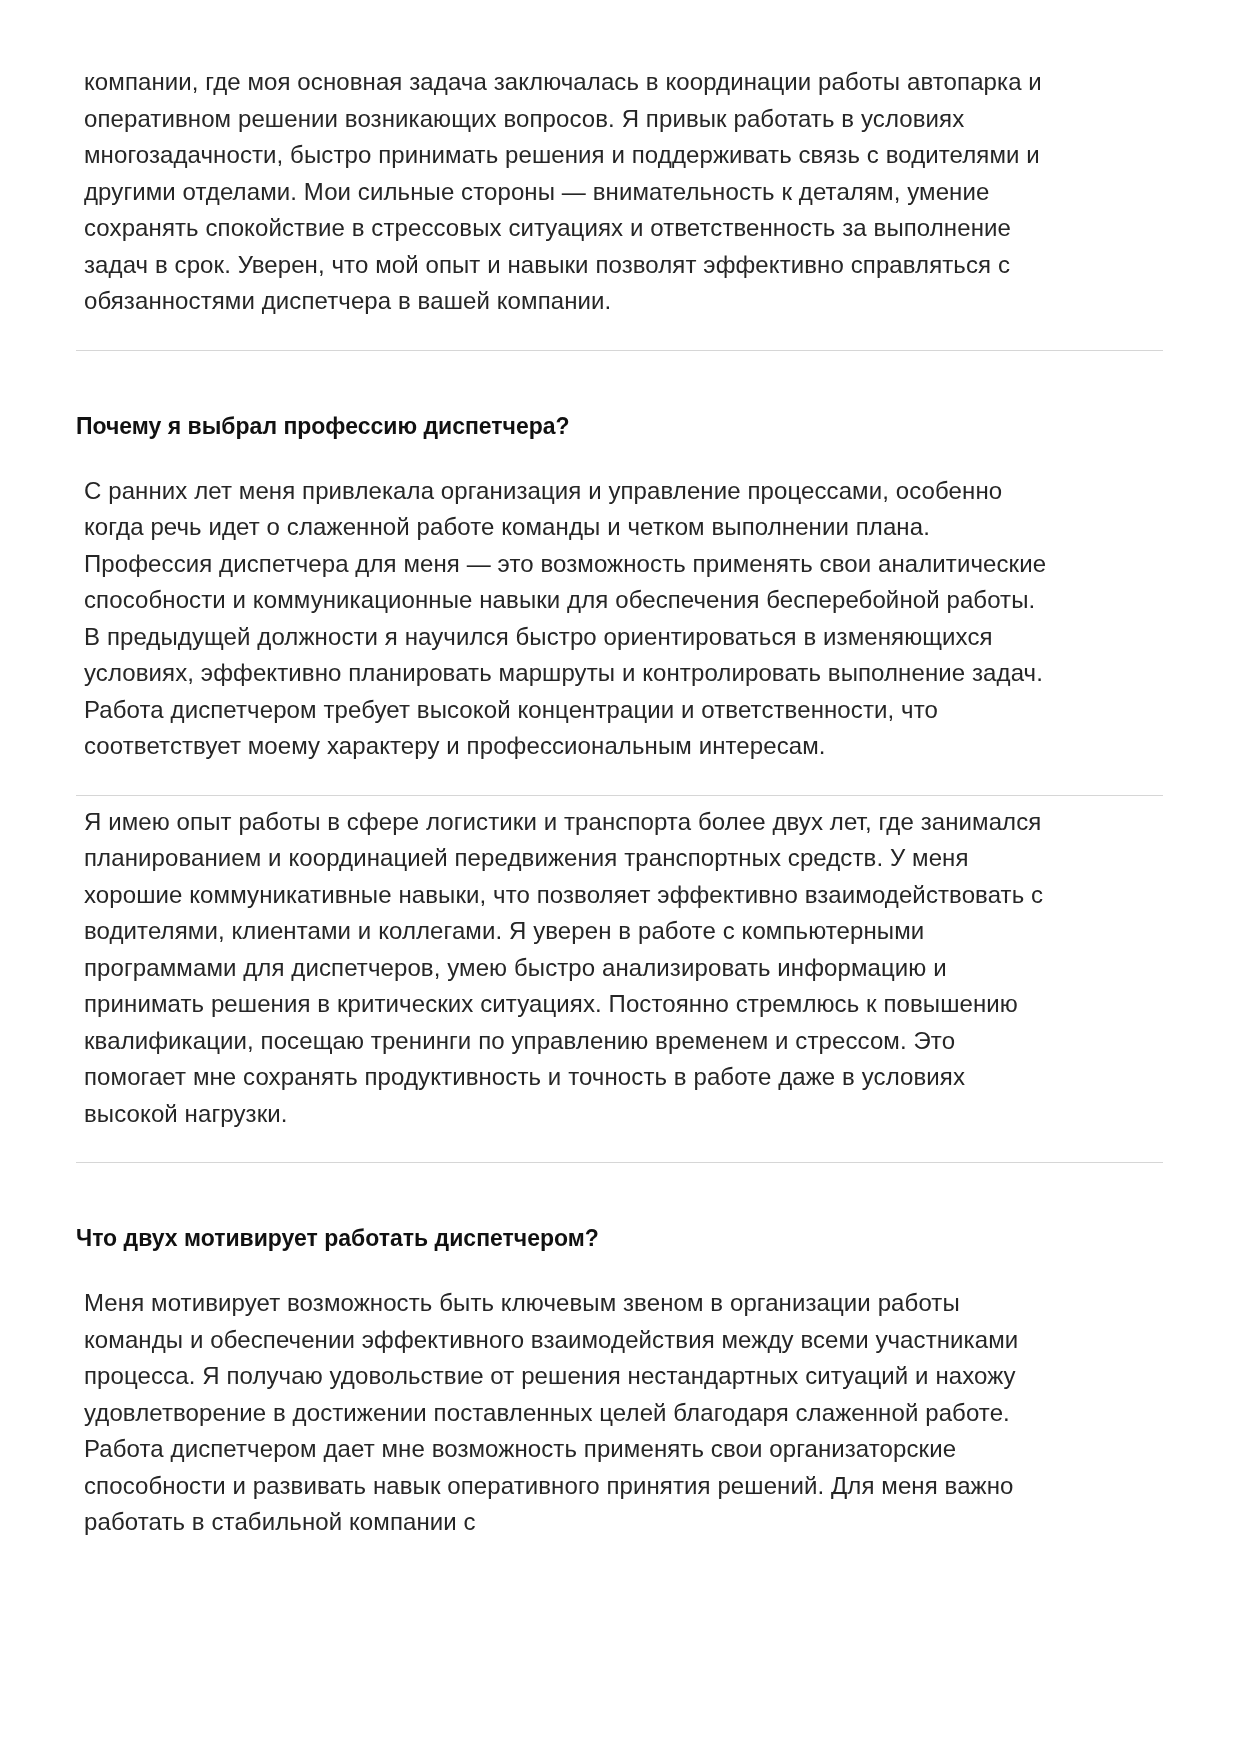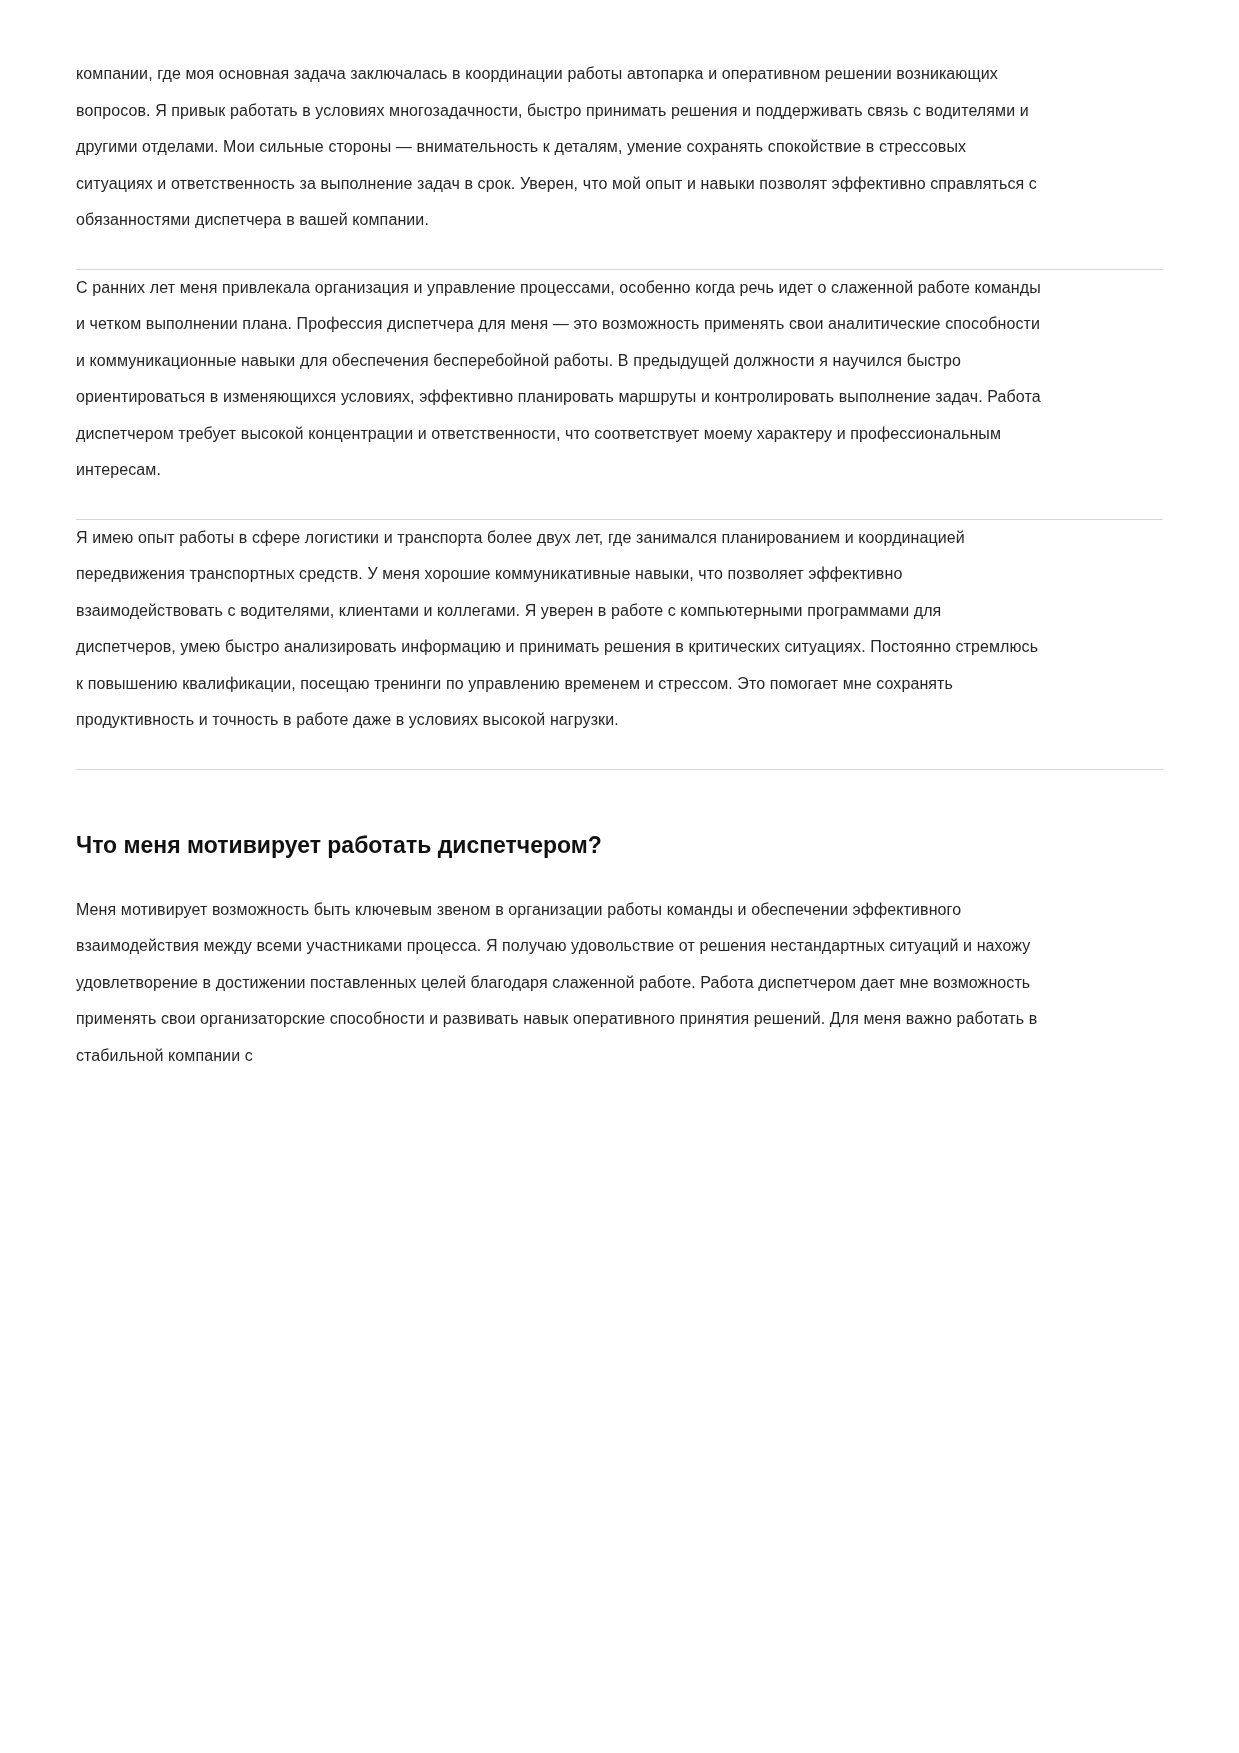--- a/index.html
+++ b/index.html
@@ -16,24 +16,24 @@
     -webkit-font-smoothing: antialiased;
   }
   .page {
     box-sizing: border-box;
     width: 1239px;
     min-height: 1753px;
     padding: 56px 76px 40px 76px;
     background: #ffffff;
   }
   .doc-paragraph {
-    font-size: 16px;
+    font-size: 24px;
     line-height: 36.5px;
     max-width: 968px;
-    margin: 0;
+    margin: 8px;
     color: #262626;
     letter-spacing: 0.1px;
   }
   .doc-divider {
     border: none;
     border-top: 1px solid #d6d6d6;
     height: 0;
     width: 100%;
     margin: 30px 0 0 0;
   }
@@ -57,29 +57,30 @@
 
 <div class="page">
 
   <div class="intro-block">
     <p class="doc-paragraph">компании, где моя основная задача заключалась в координации работы автопарка и оперативном решении возникающих вопросов. Я привык работать в условиях многозадачности, быстро принимать решения и поддерживать связь с водителями и другими отделами. Мои сильные стороны — внимательность к деталям, умение сохранять спокойствие в стрессовых ситуациях и ответственность за выполнение задач в срок. Уверен, что мой опыт и навыки позволят эффективно справляться с обязанностями диспетчера в вашей компании.</p>
   </div>
 
   <hr class="doc-divider">
 
   <div class="doc-section">
+    <h2 class="doc-heading">Почему я выбрал профессию диспетчера?</h2>
     <p class="doc-paragraph">С ранних лет меня привлекала организация и управление процессами, особенно когда речь идет о слаженной работе команды и четком выполнении плана. Профессия диспетчера для меня — это возможность применять свои аналитические способности и коммуникационные навыки для обеспечения бесперебойной работы. В предыдущей должности я научился быстро ориентироваться в изменяющихся условиях, эффективно планировать маршруты и контролировать выполнение задач. Работа диспетчером требует высокой концентрации и ответственности, что соответствует моему характеру и профессиональным интересам.</p>
   </div>
 
   <hr class="doc-divider">
 
   <div class="doc-section">
     <p class="doc-paragraph">Я имею опыт работы в сфере логистики и транспорта более двух лет, где занимался планированием и координацией передвижения транспортных средств. У меня хорошие коммуникативные навыки, что позволяет эффективно взаимодействовать с водителями, клиентами и коллегами. Я уверен в работе с компьютерными программами для диспетчеров, умею быстро анализировать информацию и принимать решения в критических ситуациях. Постоянно стремлюсь к повышению квалификации, посещаю тренинги по управлению временем и стрессом. Это помогает мне сохранять продуктивность и точность в работе даже в условиях высокой нагрузки.</p>
   </div>
 
   <hr class="doc-divider">
 
   <div class="doc-section">
-    <h2 class="doc-heading">Что меня мотивирует работать диспетчером?</h2>
+    <h2 class="doc-heading">Что двух мотивирует работать диспетчером?</h2>
     <p class="doc-paragraph">Меня мотивирует возможность быть ключевым звеном в организации работы команды и обеспечении эффективного взаимодействия между всеми участниками процесса. Я получаю удовольствие от решения нестандартных ситуаций и нахожу удовлетворение в достижении поставленных целей благодаря слаженной работе. Работа диспетчером дает мне возможность применять свои организаторские способности и развивать навык оперативного принятия решений. Для меня важно работать в стабильной компании с</p>
   </div>
 
 </div>
 
 </body></html>

